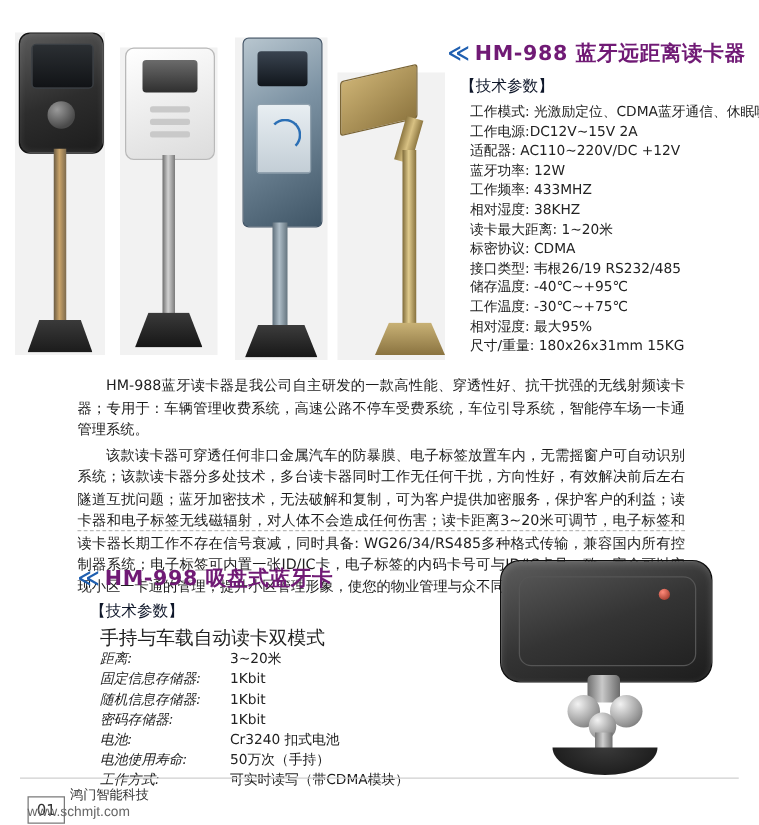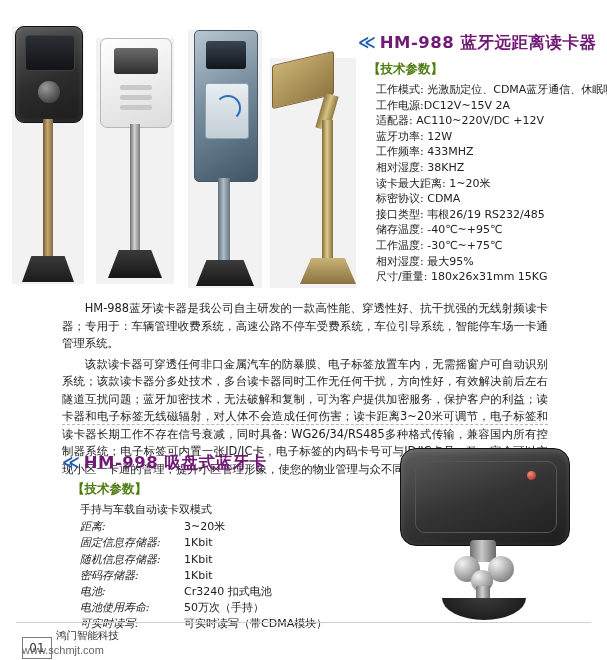--- a/index.html
+++ b/index.html
@@ -160,23 +160,23 @@
   }
   .sec-title {
     font-size: 16.5px;
     font-weight: bold;
     color: #701a75;
     letter-spacing: .5px;
   }
 
   .spec-head {
     font-size: 12.5px;
-    font-weight: bold;
+    font-weight: normal;
     margin: 7px 0 4px 10px;
-    color: #4d7c0f;
+    color: #0f172a;
   }
 
   .spec-list {
     margin: 0;
     padding: 0;
     list-style: none;
   }
   .spec-list li {
     font-size: 11px;
     line-height: 15.6px;
@@ -227,21 +227,21 @@
   }
   .kv {
     display: flex;
     font-size: 11px;
     line-height: 16.2px;
     color: #222;
   }
   .kv .k { width: 104px; flex: none; font-style: italic; }
   .kv .v { flex: 1; }
   .lead {
-    font-size: 11px;
+    font-size: 15px;
     line-height: 16.2px;
     margin: 0 0 1px 0;
     color: #222;
   }
 
   
   .photo-5 {
     position: absolute;
     left: 392px;
     top: 448px;
@@ -417,21 +417,21 @@
       </div>
       <div class="kv">
         <span class="k">电池:</span>
         <span class="v">Cr3240 扣式电池</span>
       </div>
       <div class="kv">
         <span class="k">电池使用寿命:</span>
         <span class="v">50万次（手持）</span>
       </div>
       <div class="kv">
-        <span class="k">可实时读写:</span>
+        <span class="k">工作方式:</span>
         <span class="v">可实时读写（带CDMA模块）</span>
       </div>
     </div>
   </div>
 
   <div class="photo-5">
     <div class="p5-card">
       <div class="p5-inner"></div>
       <div class="p5-led"></div>
     </div>

